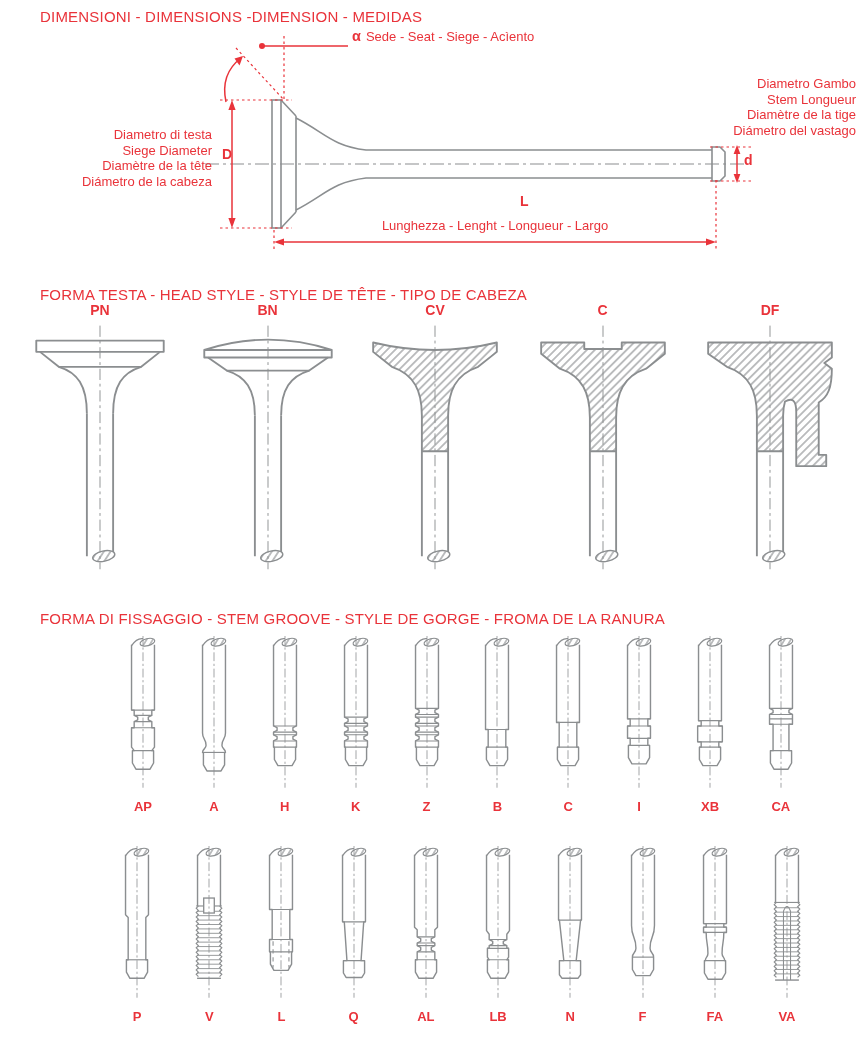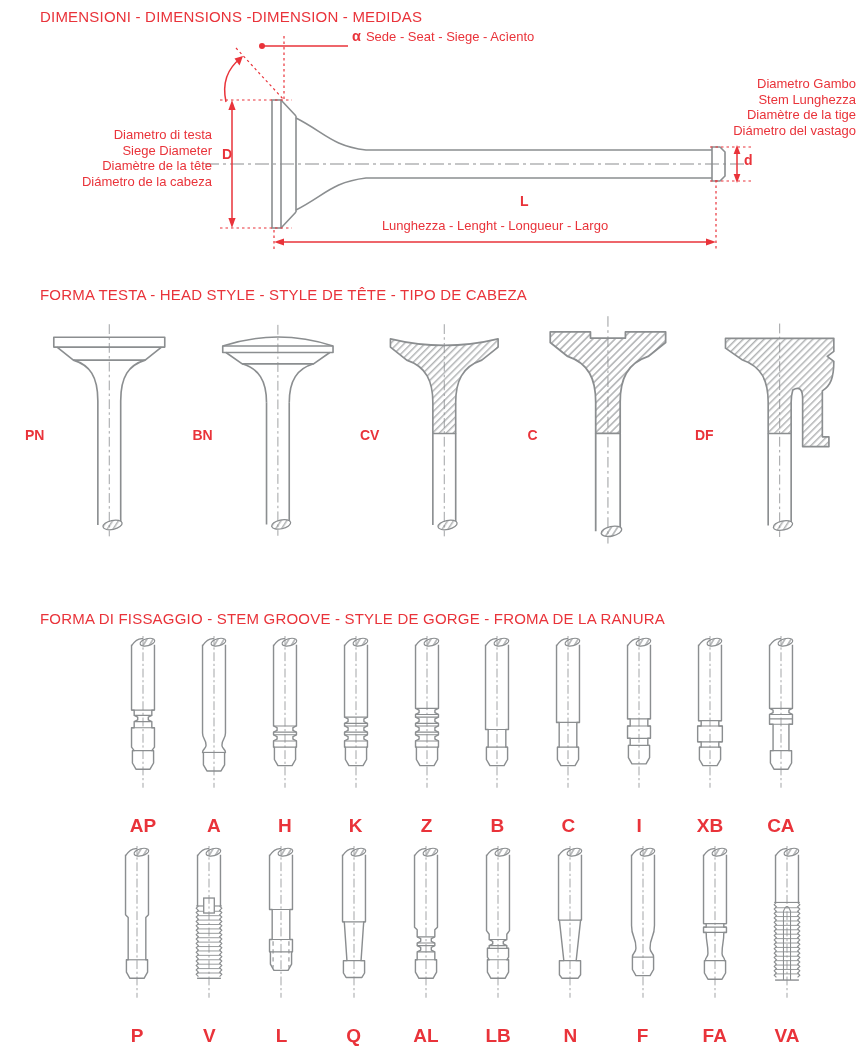--- a/index.html
+++ b/index.html
@@ -6,23 +6,23 @@
   *{box-sizing:border-box;}
   body{margin:0;background:#fff;font-family:"Liberation Sans",sans-serif;}
   .page{position:relative;width:860px;height:1051px;background:#fff;overflow:hidden;}
   .sec-title{position:absolute;left:40px;font-weight:normal;font-size:15px;letter-spacing:.2px;
              color:var(--red);white-space:nowrap;}
   .dim-label{position:absolute;color:var(--red);font-size:13px;line-height:15.5px;white-space:nowrap;}
   .dim-label.right{text-align:right;white-space:normal;}
   .dim-sym{position:absolute;color:var(--red);font-weight:bold;font-size:14px;}
   .alpha-sym{font-weight:bold;font-size:14.5px;margin-right:5px;}
   .fig-label{color:var(--red);font-weight:bold;font-size:14px;text-align:center;}
-  .fig-label.sm{font-size:19px;margin-top:22px;}
+  .fig-label.sm{font-size:13px;margin-top:6px;}
   .head-row{position:absolute;top:302px;left:25px;width:820px;display:flex;justify-content:space-between;}
-  .head-col{width:150px;display:flex;flex-direction:row;align-items:center;}
+  .head-col{width:150px;display:flex;flex-direction:column;align-items:center;}
   .head-col .fig-label{margin-bottom:2px;}
   .groove-row{position:absolute;display:flex;justify-content:space-between;}
   #groove-row-1{top:636px;left:112px;width:700px;}
   #groove-row-2{top:846px;left:106px;width:712px;}
   .groove-col{width:62px;display:flex;flex-direction:column;align-items:center;}
   svg{display:block;}
 </style>
 </head>
 <body>
 
@@ -88,21 +88,21 @@
   <div class="dim-label right" style="left:32px;top:127px;width:180px">
     <div>Diametro di testa</div>
     <div>Siege Diameter</div>
     <div>Diamètre de la tête</div>
     <div>Diámetro de la cabeza</div>
   </div>
   <div class="dim-sym" style="left:222px;top:146px">D</div>
 
   <div class="dim-label right" style="left:656px;top:76px;width:200px">
     <div>Diametro Gambo</div>
-    <div>Stem Lunghezza</div>
+    <div>Stem Longueur</div>
     <div>Diamètre de la tige</div>
     <div>Diámetro del vastago</div>
   </div>
   <div class="dim-sym" style="left:744px;top:152px">d</div>
 
   <div class="dim-sym" style="left:520px;top:193px">L</div>
   <div class="dim-label" style="left:295px;top:218px;width:400px;text-align:center">Lunghezza - Lenght - Longueur - Largo</div>
 
   <div class="sec-title" style="top:286px">FORMA TESTA - HEAD STYLE - STYLE DE TÊTE - TIPO DE CABEZA</div>
 

